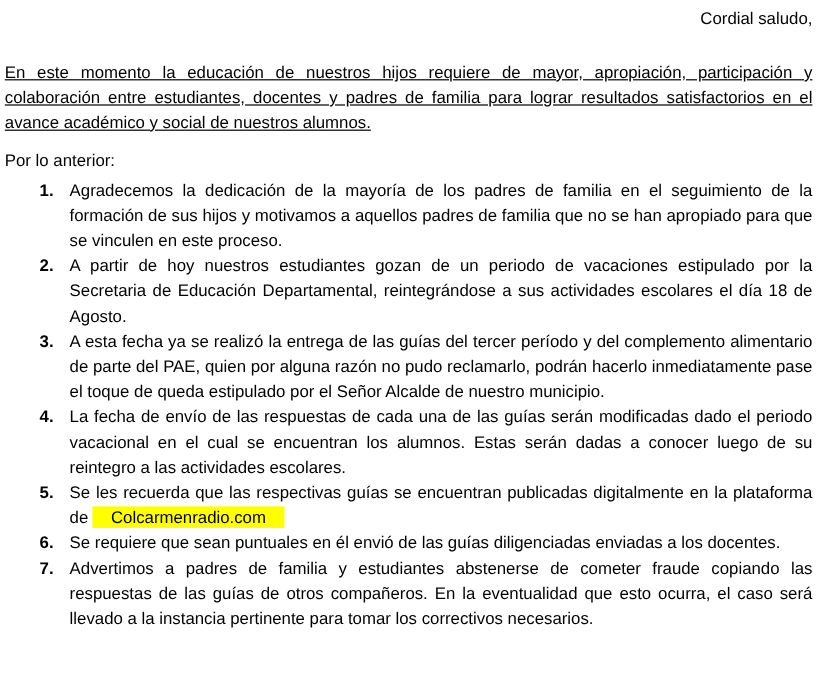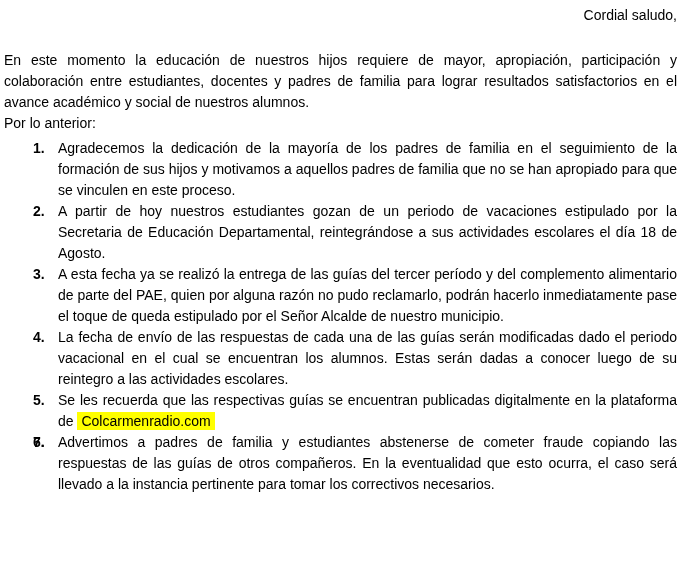--- a/index.html
+++ b/index.html
@@ -21,21 +21,23 @@
     -webkit-font-smoothing: antialiased;
   }
   p {
     margin: 0;
   }
   .salutation {
     margin-bottom: 24px;
     text-align: right;
   }
   .intro {
+    margin-bottom: 10px;
     text-align: justify;
+    text-decoration: underline;
   }
   .lead {
     margin-bottom: 4px;
     text-align: left;
   }
   ol.announcements {
     margin: 0;
     padding: 0 0 0 54px;
     list-style: none;
   }
@@ -46,21 +48,21 @@
   ol.announcements .num {
     position: absolute;
     left: -25px;
     top: 0;
     font-weight: 700;
     text-align: left;
   }
   mark.hl {
     background: #ffff00;
     color: inherit;
-    padding: 1px 4px;
+    padding: 1px 15px;
   }
 </style>
 </head>
 <body style="color: rgb(0, 0, 0); background: rgb(255, 255, 255);">
 
 <p class="salutation">Cordial saludo,</p>
 
 <p class="intro">En este momento la educación de nuestros hijos requiere de mayor, apropiación, participación y colaboración entre estudiantes, docentes y padres de familia para lograr resultados satisfactorios en el avance académico y social de nuestros alumnos.</p>
 
 <p class="lead">Por lo anterior:</p>
@@ -81,18 +83,19 @@
   <li>
     <span class="num">4.</span>
     <span>La fecha de envío de las respuestas de cada una de las guías serán modificadas dado el periodo vacacional en el cual se encuentran los alumnos. Estas serán dadas a conocer luego de su reintegro a las actividades escolares.</span>
   </li>
   <li>
     <span class="num">5.</span>
     <span>Se les recuerda que las respectivas guías se encuentran publicadas digitalmente en la plataforma de </span><mark class="hl" style="background: rgb(255, 255, 0);">Colcarmenradio.com</mark>
   </li>
   <li>
     <span class="num">6.</span>
+    <span>Se requiere que sean puntuales en él envió de las guías diligenciadas enviadas a los docentes.</span>
   </li>
   <li>
     <span class="num">7.</span>
     <span>Advertimos a padres de familia y estudiantes abstenerse de cometer fraude copiando las respuestas de las guías de otros compañeros. En la eventualidad que esto ocurra, el caso será llevado a la instancia pertinente para tomar los correctivos necesarios.</span>
   </li>
 </ol>
 
 </body></html>

